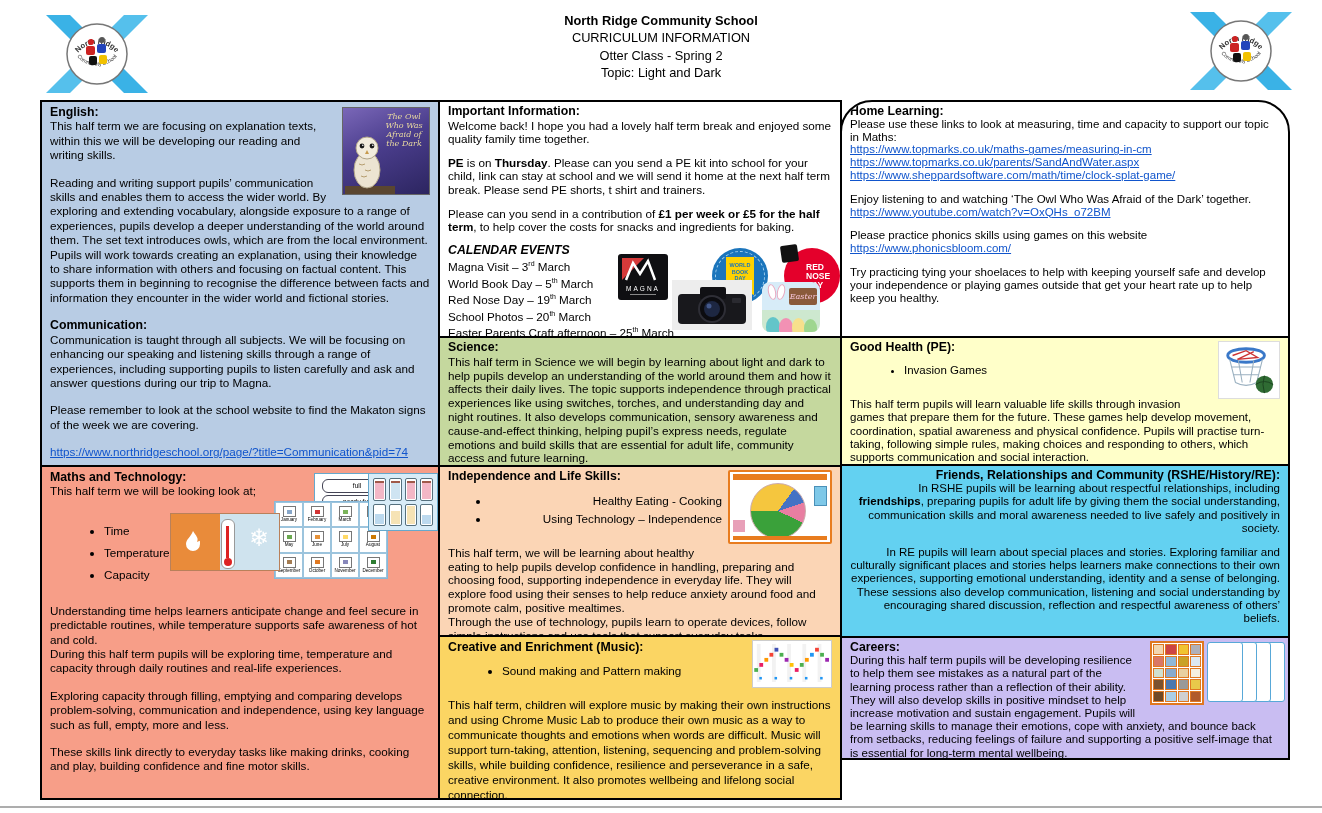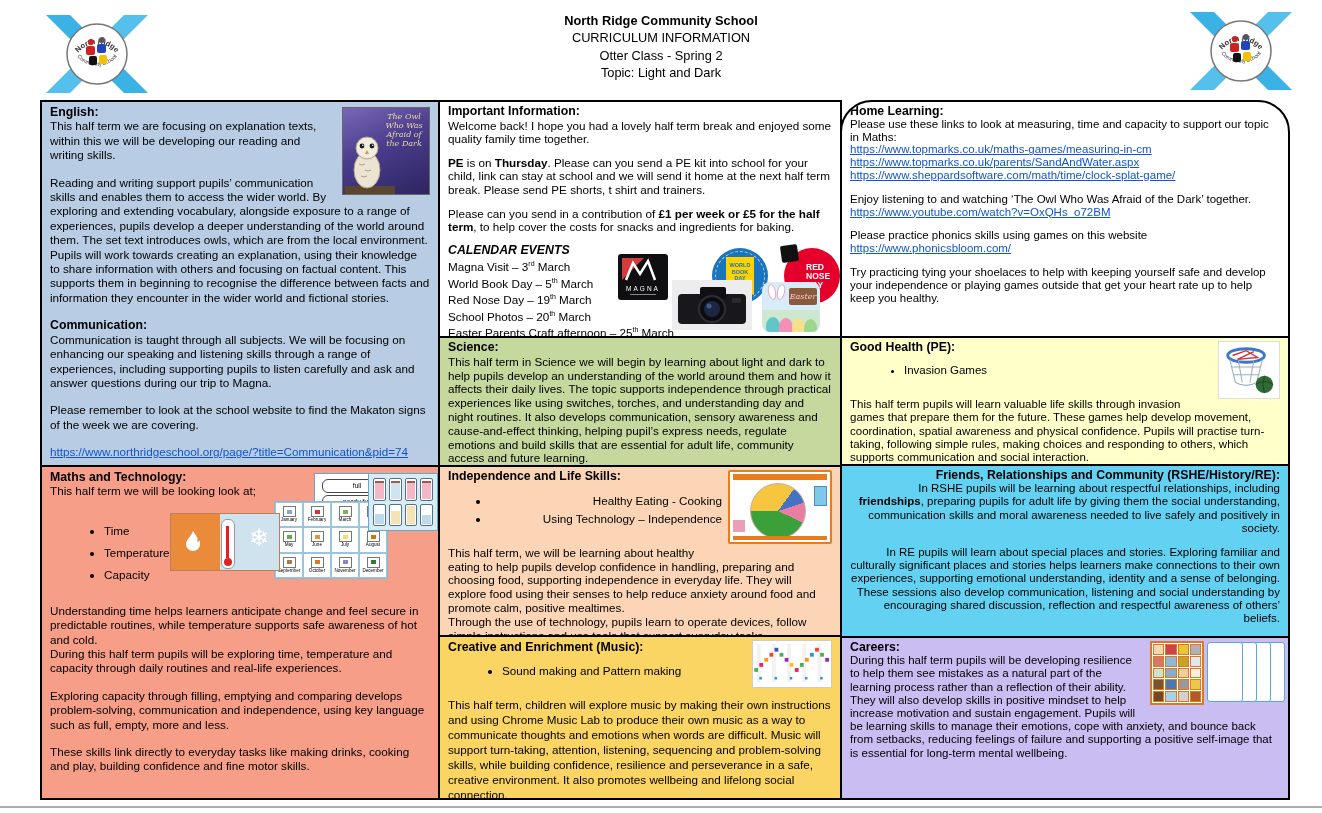--- a/index.html
+++ b/index.html
@@ -22,21 +22,21 @@
 
   .box-english{left:40px;top:100px;width:400px;height:367px;background:#b8cce4;}
   .box-maths{left:40px;top:465px;width:400px;height:335px;background:#f79e88;}
   .box-important{left:438px;top:100px;width:404px;height:238px;background:#fff;line-height:13.6px;position:absolute;}
   .box-science{left:438px;top:336px;width:404px;height:131px;background:#c5d89e;line-height:13.8px;}
   .box-independence{left:438px;top:465px;width:404px;height:172px;background:#fbd5b5;line-height:13.8px;}
   .box-creative{left:438px;top:635px;width:404px;height:165px;background:#fbd563;line-height:15px;}
   .box-home{left:840px;top:100px;width:450px;height:291px;background:#fff;font-size:11.5px;line-height:12.8px;border-radius:32px;}
   .box-goodhealth{left:840px;top:336px;width:450px;height:130px;background:#ffffc9;font-size:11.5px;line-height:13.2px;}
   .box-friends{left:840px;top:464px;width:450px;height:174px;background:#63d1f1;font-size:11.5px;line-height:13.2px;text-align:right;}
-  .box-careers{left:840px;top:636px;width:450px;height:164px;background:#c9bdf2;font-size:11.5px;line-height:13.2px;}
+  .box-careers{left:840px;top:636px;width:450px;height:124px;background:#c9bdf2;font-size:11.5px;line-height:13.2px;}
   .box-home .gap,.box-goodhealth .gap,.box-friends .gap,.box-careers .gap{height:11px;}
 
   ul.bul{margin:8px;padding-left:46px;}
   .box-maths li{line-height:22px;}
   .box-independence ul.bul{padding-left:34px;text-align:right;}
   .box-independence li{line-height:18px;}
   .box-creative li{line-height:16px;}
   .box-goodhealth li{line-height:17px;}
 
   

